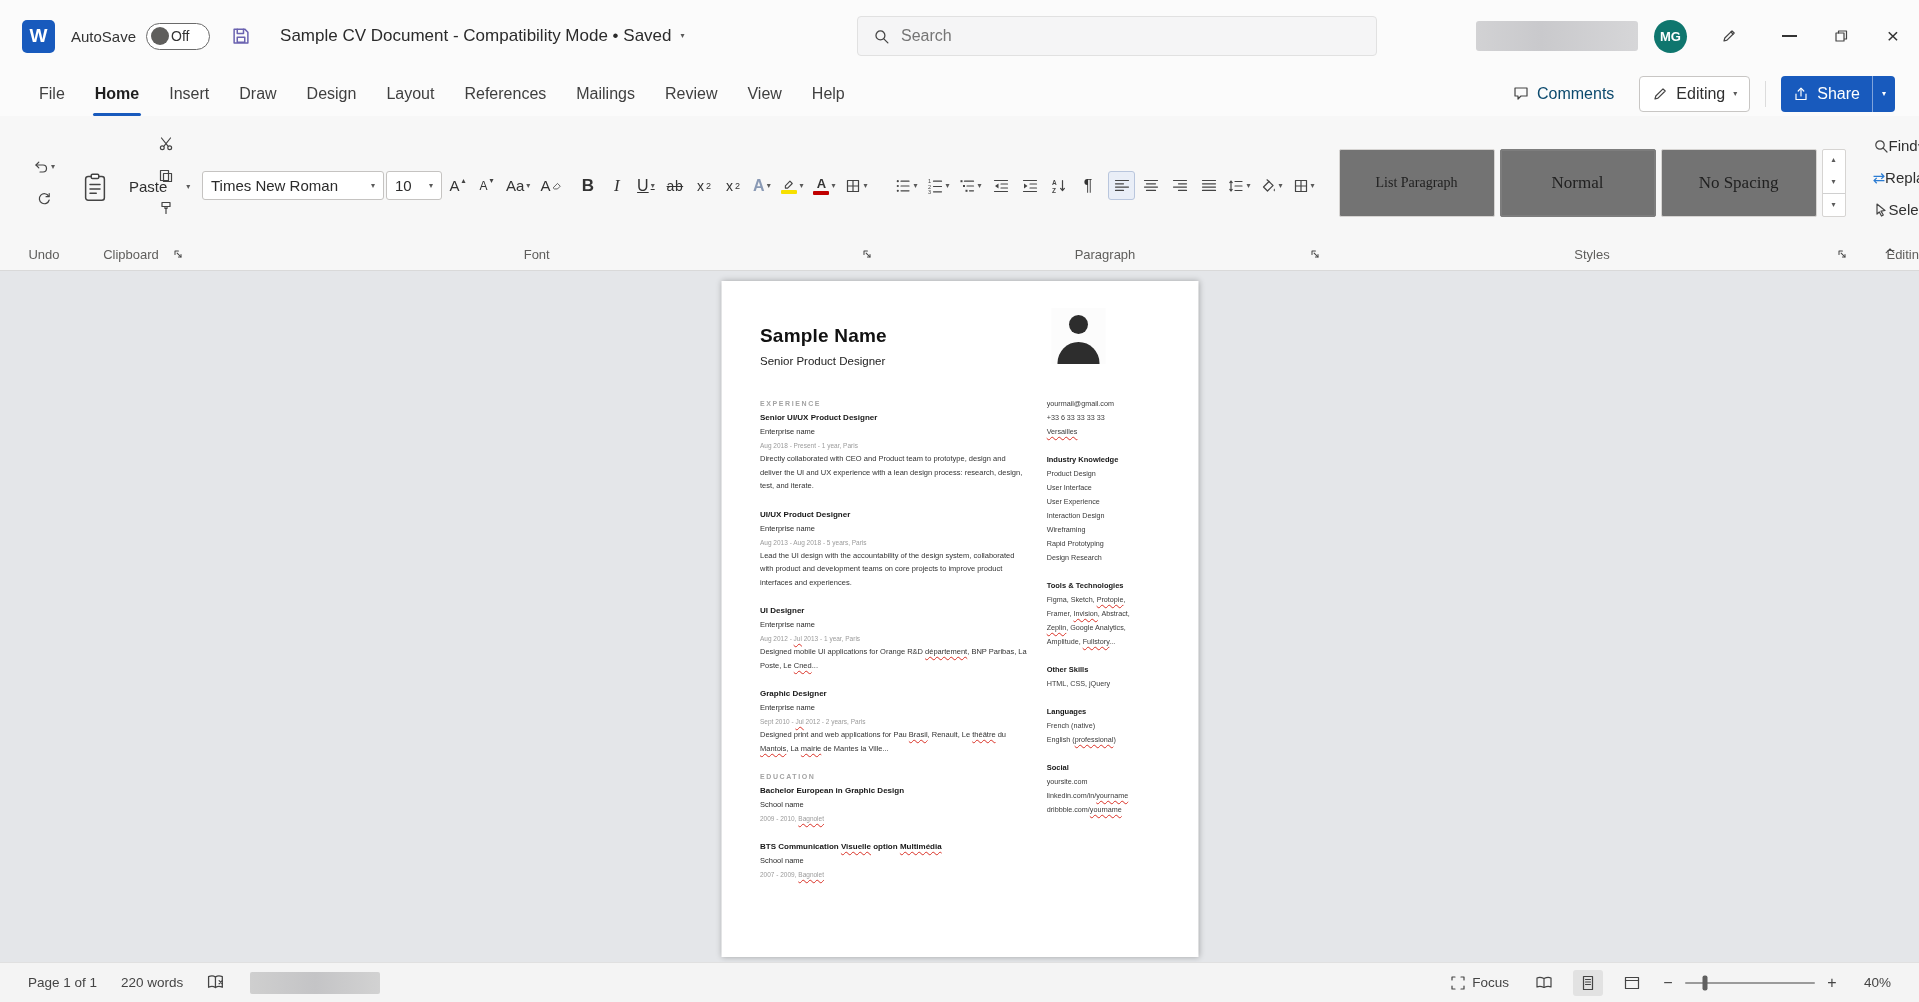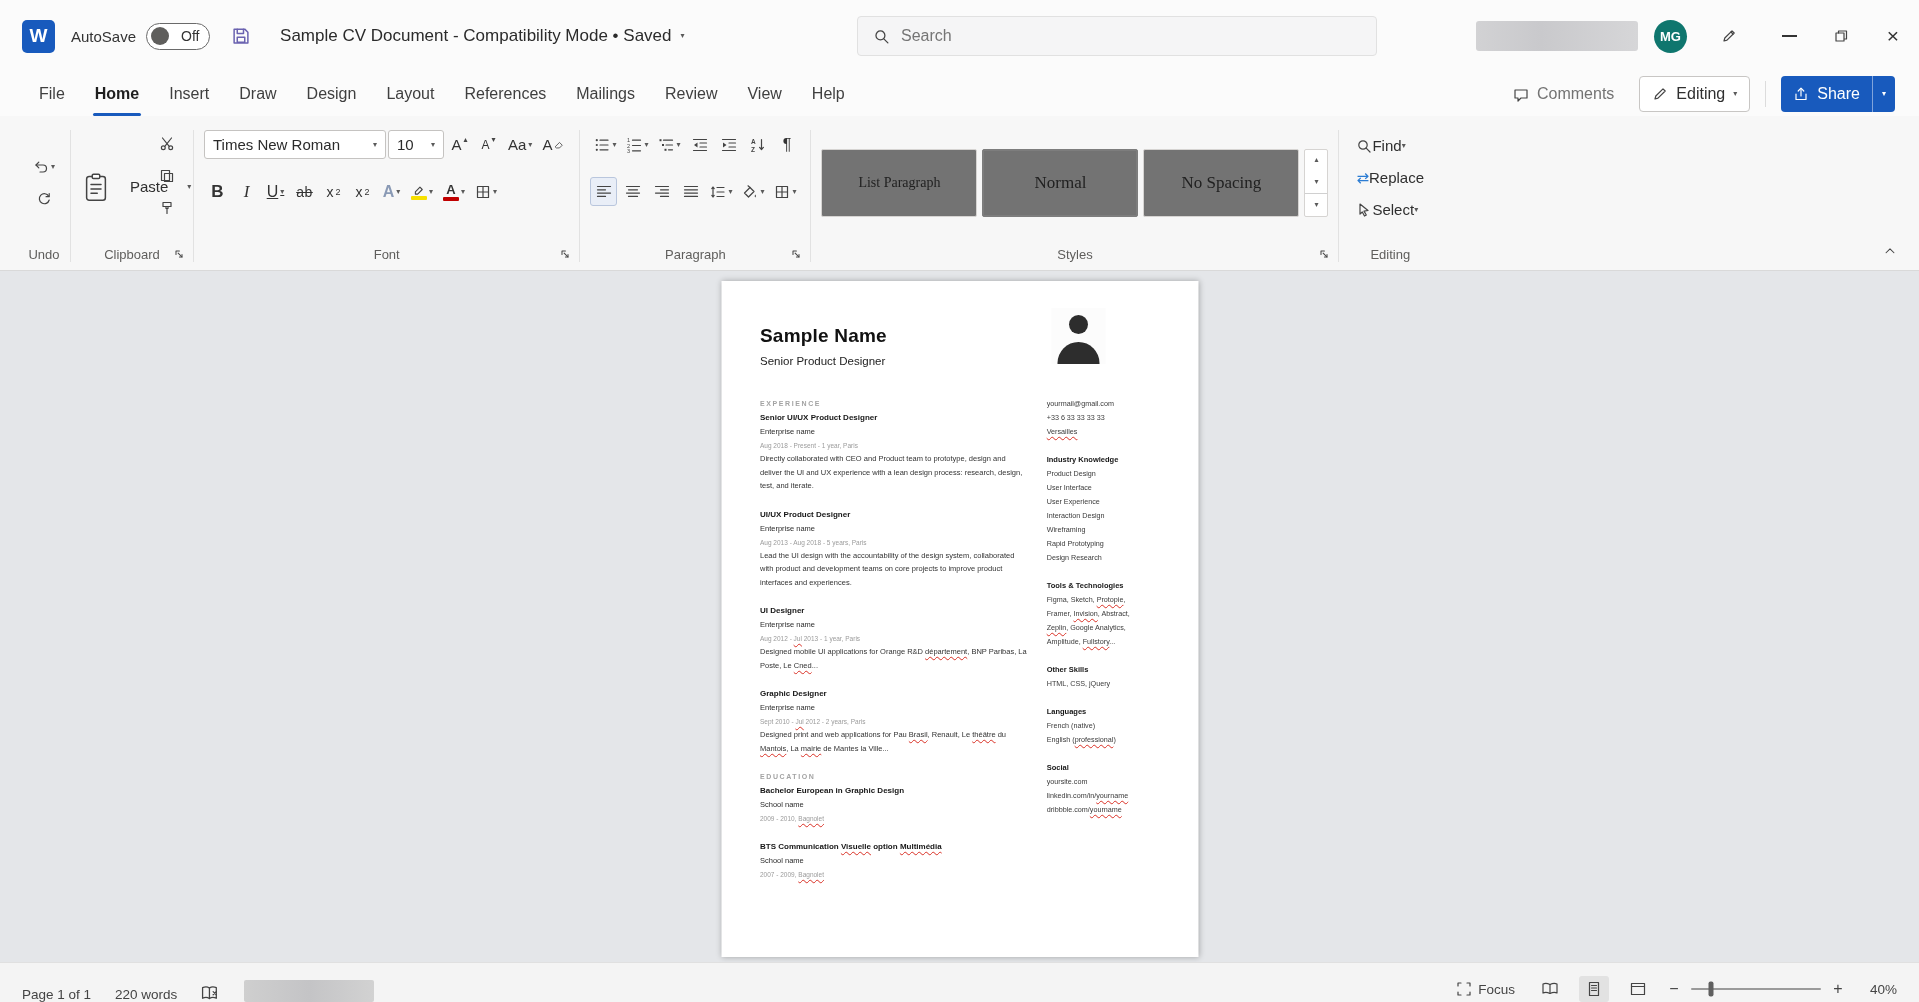--- a/index.html
+++ b/index.html
@@ -13,21 +13,21 @@
   svg.i .f{fill:#444;stroke:none}
   svg.i .wf{fill:#fff;stroke:#444}
   svg.i text{stroke:none;fill:#444;font-family:"Liberation Sans",sans-serif}
   .cv{font-size:8px;color:#5a5a5a;line-height:1}
   .cvu{font-size:8px;color:#5a5a5a;line-height:1}
 
   
   .titlebar{height:72px;background:#fbfbfb;display:flex;align-items:center;position:relative;flex:0 0 auto}
   .logo{width:33px;height:33px;background:#185abd;border-radius:5px;color:#fff;font-weight:700;font-size:19px;display:flex;align-items:center;justify-content:center;margin-left:22px}
   .autosave{display:flex;align-items:center;gap:10px;margin-left:16px;font-size:15px;color:#333}
-  .toggle{width:64px;height:27px;border:1px solid #6a6a6a;border-radius:14px;background:#fff;display:flex;align-items:center;gap:12px;padding:0 4px;cursor:default}
+  .toggle{width:64px;height:27px;border:1px solid #6a6a6a;border-radius:14px;background:#fff;display:flex;align-items:center;gap:2px;padding:0 4px;cursor:default}
   .knob{width:18px;height:18px;border-radius:50%;background:#5f5e5c}
   .toggle span{font-size:14px;color:#333}
   .saveb{margin-left:14px;width:34px;height:34px;display:flex;align-items:center;justify-content:center;border-radius:4px}
   .saveb svg{width:20px;height:20px}
   .saveb svg *{stroke:#6a62b0}
   .doc-title{margin-left:22px;font-size:17px;color:#2b2b2b;display:flex;align-items:center;gap:9px;white-space:nowrap}
   .search{position:absolute;left:857px;top:16px;width:520px;height:40px;background:#f5f5f6;border:1px solid #e1e1e1;border-radius:4px;display:flex;align-items:center;gap:11px;padding:0 15px}
   .search svg{width:17px;height:17px}
   .search input{border:none;outline:none;background:transparent;font-size:16px;color:#5f5f5f;width:100%;font-family:inherit}
   .tb-right{margin-left:auto;display:flex;align-items:center;height:100%}
@@ -36,21 +36,21 @@
   .tooli{width:40px;height:40px;display:flex;align-items:center;justify-content:center;margin-right:14px}
   .winb{width:52px;height:72px;display:flex;align-items:center;justify-content:center;font-size:21px;color:#333}
   .minbar{width:15px;height:2px;background:#333}
 
   
   .menubar{height:44px;background:#fbfbfb;display:flex;align-items:center;padding:0 24px;flex:0 0 auto}
   .tab{padding:0 15px;height:100%;display:flex;align-items:center;font-size:16px;color:#3f3f3f;position:relative;cursor:default}
   .tab.active{color:#1f1f1f;font-weight:700}
   .tab.active::after{content:'';position:absolute;left:13px;right:13px;bottom:0;height:3px;border-radius:2px;background:#185abd}
   .mb-right{margin-left:auto;display:flex;align-items:center;gap:15px}
-  .btn-comments{display:flex;align-items:flex-end;gap:8px;font-size:16px;color:#737373;padding:6px 10px;border-radius:4px}
+  .btn-comments{display:flex;align-items:flex-start;gap:8px;font-size:16px;color:#0c4a6e;padding:6px 10px;border-radius:4px}
   .mb-sep{width:1px;height:26px;background:#dcdcdc}
   .btn-editing{display:flex;align-items:center;gap:8px;font-size:16px;color:#2f2f2f;border:1px solid #c8c6c4;background:#fff;border-radius:4px;height:36px;padding:0 12px}
   .btn-share{display:flex;align-items:center;background:#185abd;color:#fff;border-radius:4px;height:36px;overflow:hidden}
   .btn-share .main{display:flex;align-items:center;gap:8px;padding:0 12px;font-size:16px}
   .btn-share .main svg *{stroke:#fff}
   .btn-share .arr{padding:0 9px;border-left:1px solid rgba(255,255,255,.45);height:100%;display:flex;align-items:center}
   .btn-share .arr .cv{color:#fff}
 
   
   .ribbon{height:155px;background:#f7f7f7;border-bottom:1px solid #d9d9d9;display:flex;padding:6px 10px 0 18px;flex:0 0 auto;position:relative}
@@ -63,21 +63,21 @@
   .ib{height:29px;min-width:27px;padding:0 4px;display:flex;align-items:center;justify-content:center;gap:2px;border-radius:3px;font-size:15px;color:#333}
   .rowc{display:flex;align-items:center;gap:2px}
 
   .undo-gc{flex-direction:column;align-items:center;gap:4px;justify-content:center}
 
   .clip-gc{gap:6px}
   .paste{width:64px;display:flex;flex-direction:row;align-items:center;gap:19px;padding-top:8px;font-size:15px;color:#2f2f2f;border-radius:4px}
   .paste svg{width:30px;height:30px}
   .clip-col{display:flex;flex-direction:column;gap:4px;padding-top:6px}
 
-  .font-gc,.para-gc{flex-direction:column;gap:18px;padding-top:6px}
+  .font-gc,.para-gc{flex-direction:row;gap:7px;padding-top:6px}
   .combo{height:29px;border:1px solid #c5c3c1;background:#fff;border-radius:3px;display:flex;align-items:center;justify-content:space-between;padding:0 8px;font-size:15px;color:#2b2b2b;gap:8px}
   .combo.name{width:182px}
   .combo.size{width:56px}
   .bB{font-weight:800;font-size:17px}
   .bI{font-family:"Liberation Serif",serif;font-style:italic;font-size:17px}
   .bU{text-decoration:underline;font-size:16px}
   .bAb{text-decoration:line-through;font-size:14px;letter-spacing:.5px}
   .bScr{font-size:14px}
   .bScr sub,.bScr sup{font-size:9px}
   .colico{display:flex;flex-direction:column;align-items:center;line-height:1;gap:1px}
@@ -119,21 +119,21 @@
   .jt{font-size:8px;font-weight:700;line-height:14px;color:#161616}
   .jc{font-size:7.5px;line-height:14px;color:#2b2b2b}
   .jd{font-size:6.5px;line-height:13px;color:#9b9b9b}
   .jdesc{font-size:7.5px;line-height:13.5px;color:#333}
   .ln{font-size:7.2px;line-height:14px;color:#3a3a3a}
   .sh{font-size:7.5px;font-weight:700;line-height:14px;color:#161616}
   .sb-sec{margin-top:14px}
   .mis{text-decoration-line:underline;text-decoration-style:wavy;text-decoration-color:#d93025;text-decoration-thickness:1px;text-underline-offset:1.5px}
 
   
-  .statusbar{height:40px;background:#f4f4f4;border-top:1px solid #e0e0e0;display:flex;align-items:flex-end;padding:0 22px;font-size:13.5px;color:#444;flex:0 0 auto}
+  .statusbar{height:40px;background:#f4f4f4;border-top:1px solid #e0e0e0;display:flex;align-items:center;padding:0 28px;font-size:13.5px;color:#444;flex:0 0 auto}
   .sb-item{margin-right:24px;display:flex;align-items:center;gap:6px}
   .sb-redacted{width:130px;height:22px;border-radius:2px;background:linear-gradient(90deg,#cfcfcf,#c4c4c6 50%,#d2d2d2);margin-right:24px}
   .sb-right{margin-left:auto;display:flex;align-items:center;gap:14px}
   .viewb{width:30px;height:26px;display:flex;align-items:center;justify-content:center;border-radius:3px}
   .viewb.sel{background:#e2e2e2}
   .zoom{display:flex;align-items:center;gap:10px}
   .zoom .sign{font-size:16px;color:#444;width:14px;text-align:center}
   .track{width:130px;height:2px;background:#9a9a9a;position:relative;border-radius:1px}
   .tknob{position:absolute;left:15%;top:50%;transform:translate(-50%,-50%);width:5px;height:15px;background:#5f5f5f;border-radius:2px}
   .zpct{width:42px;text-align:right}

